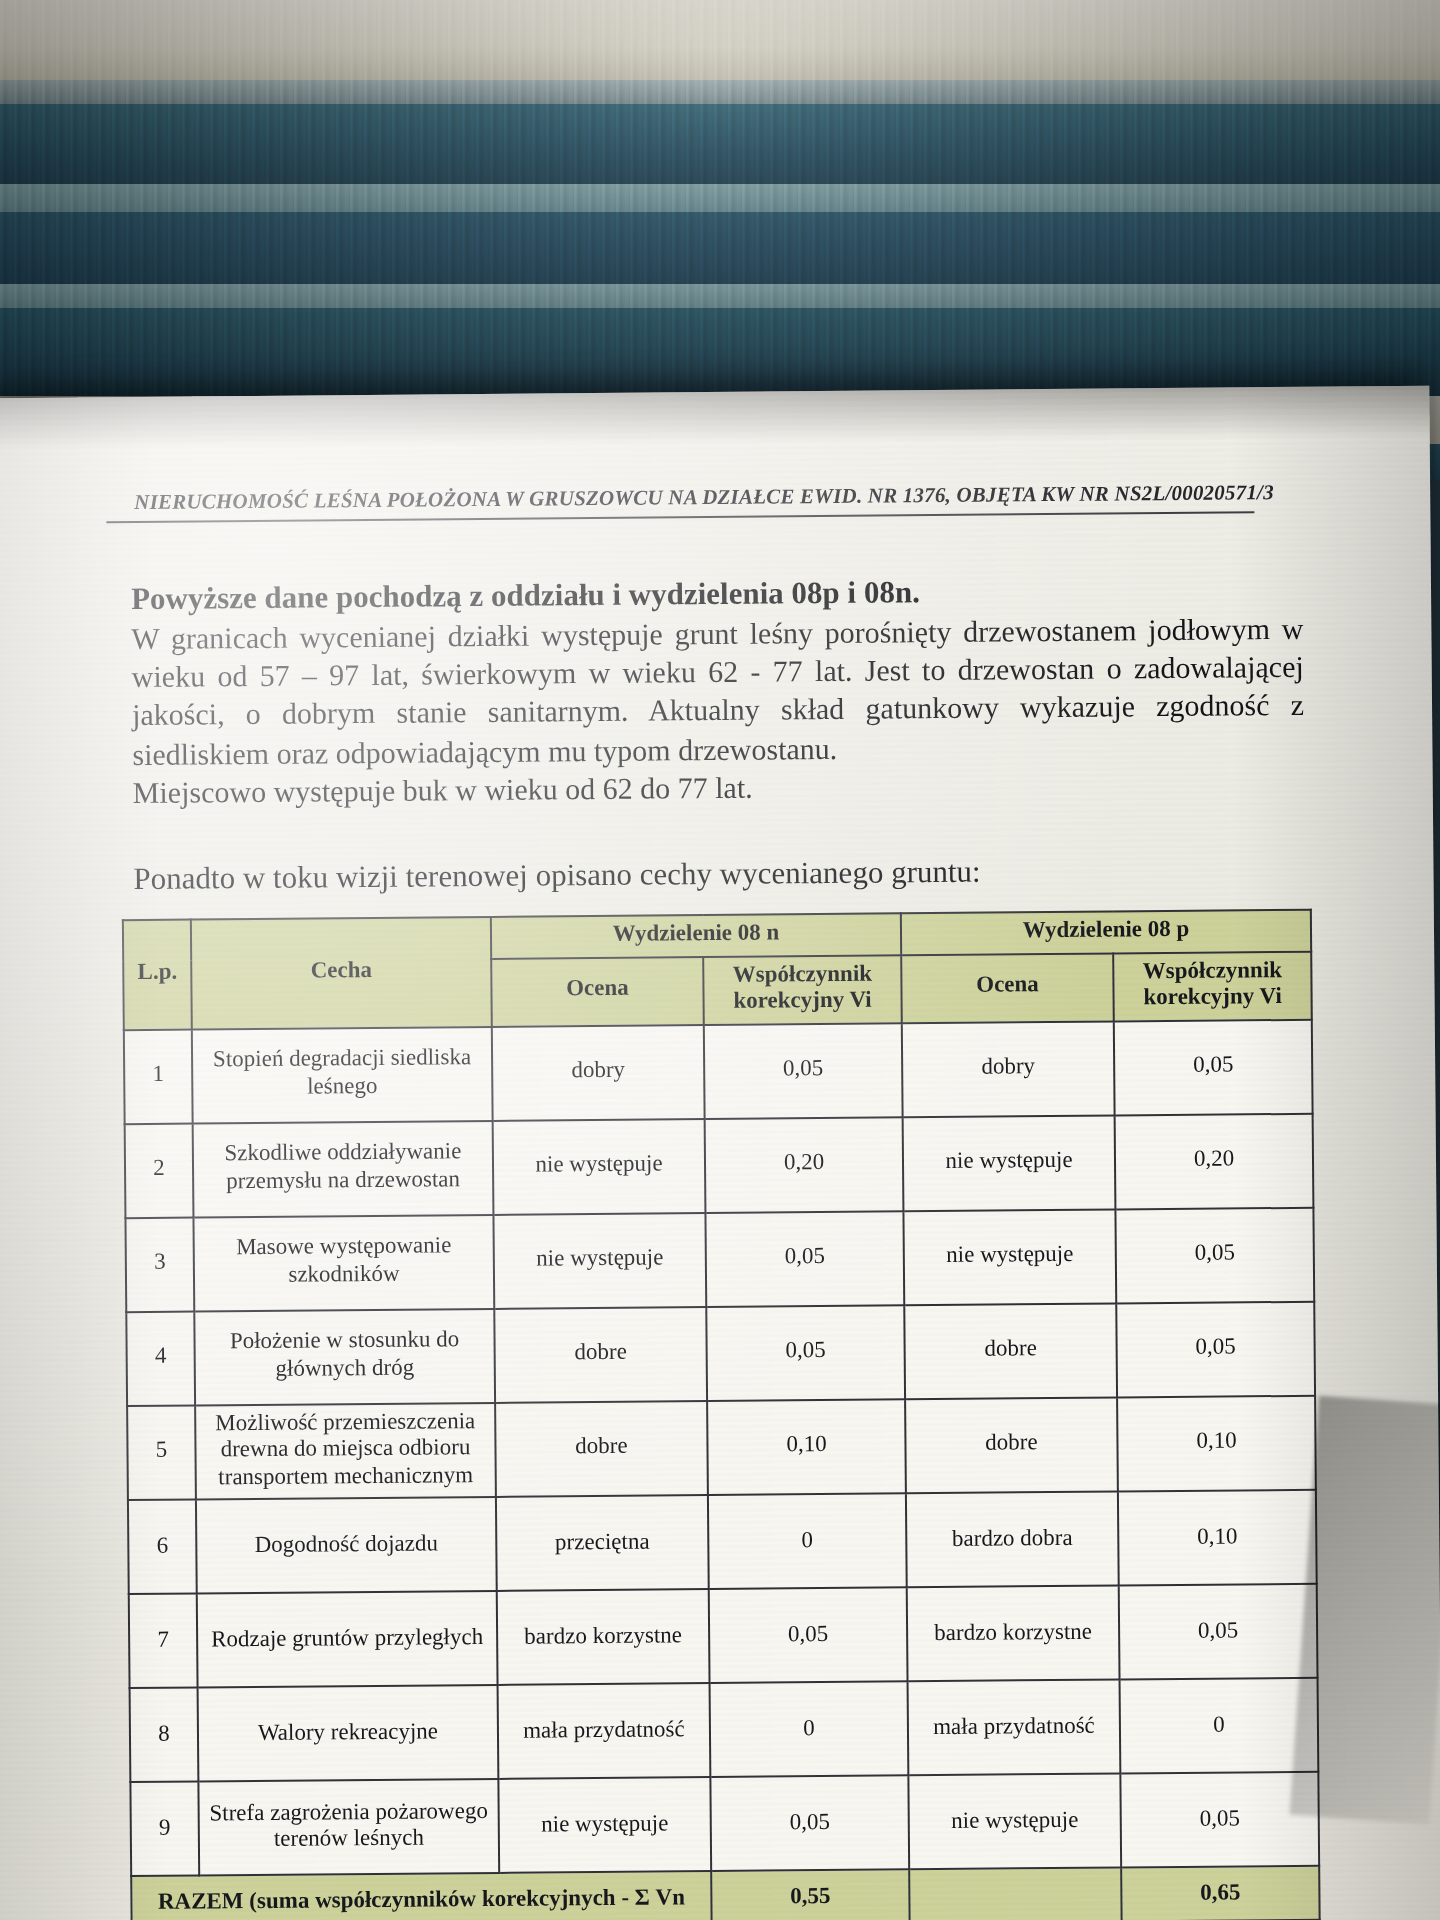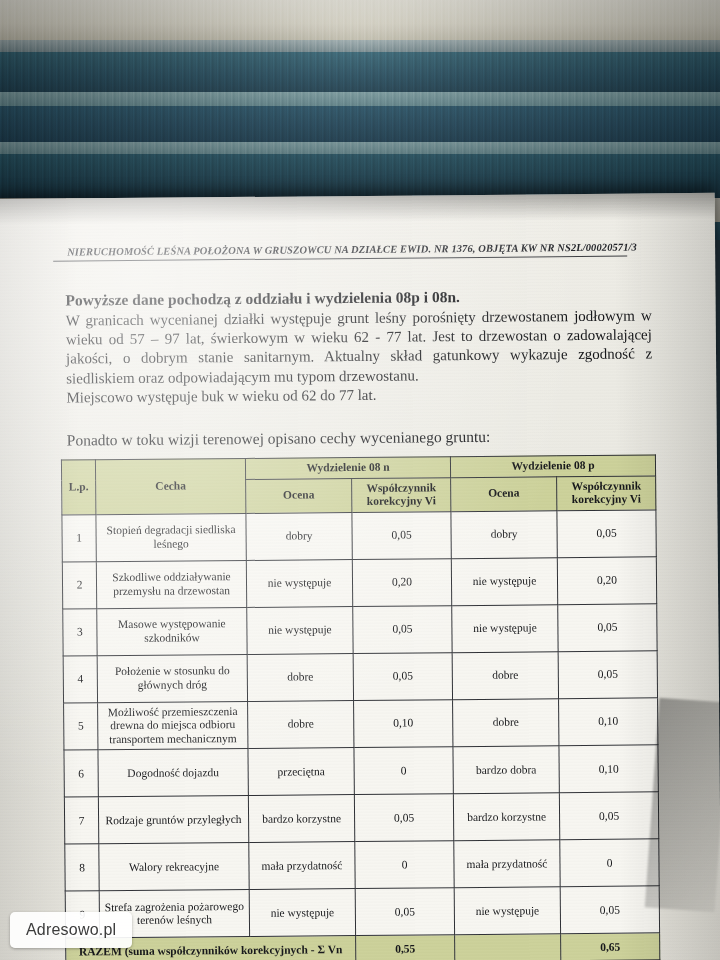--- a/index.html
+++ b/index.html
@@ -370,17 +370,14 @@
         </tbody>
       </table>
 
     </div>
 
     <div class="grain"></div>
   </div>
 
   <div class="right-fold"></div>
 
-  <div class="watermark">
-    <span>Adresowo.pl</span>
-  </div>
 
 </div>
 
 </body></html>

